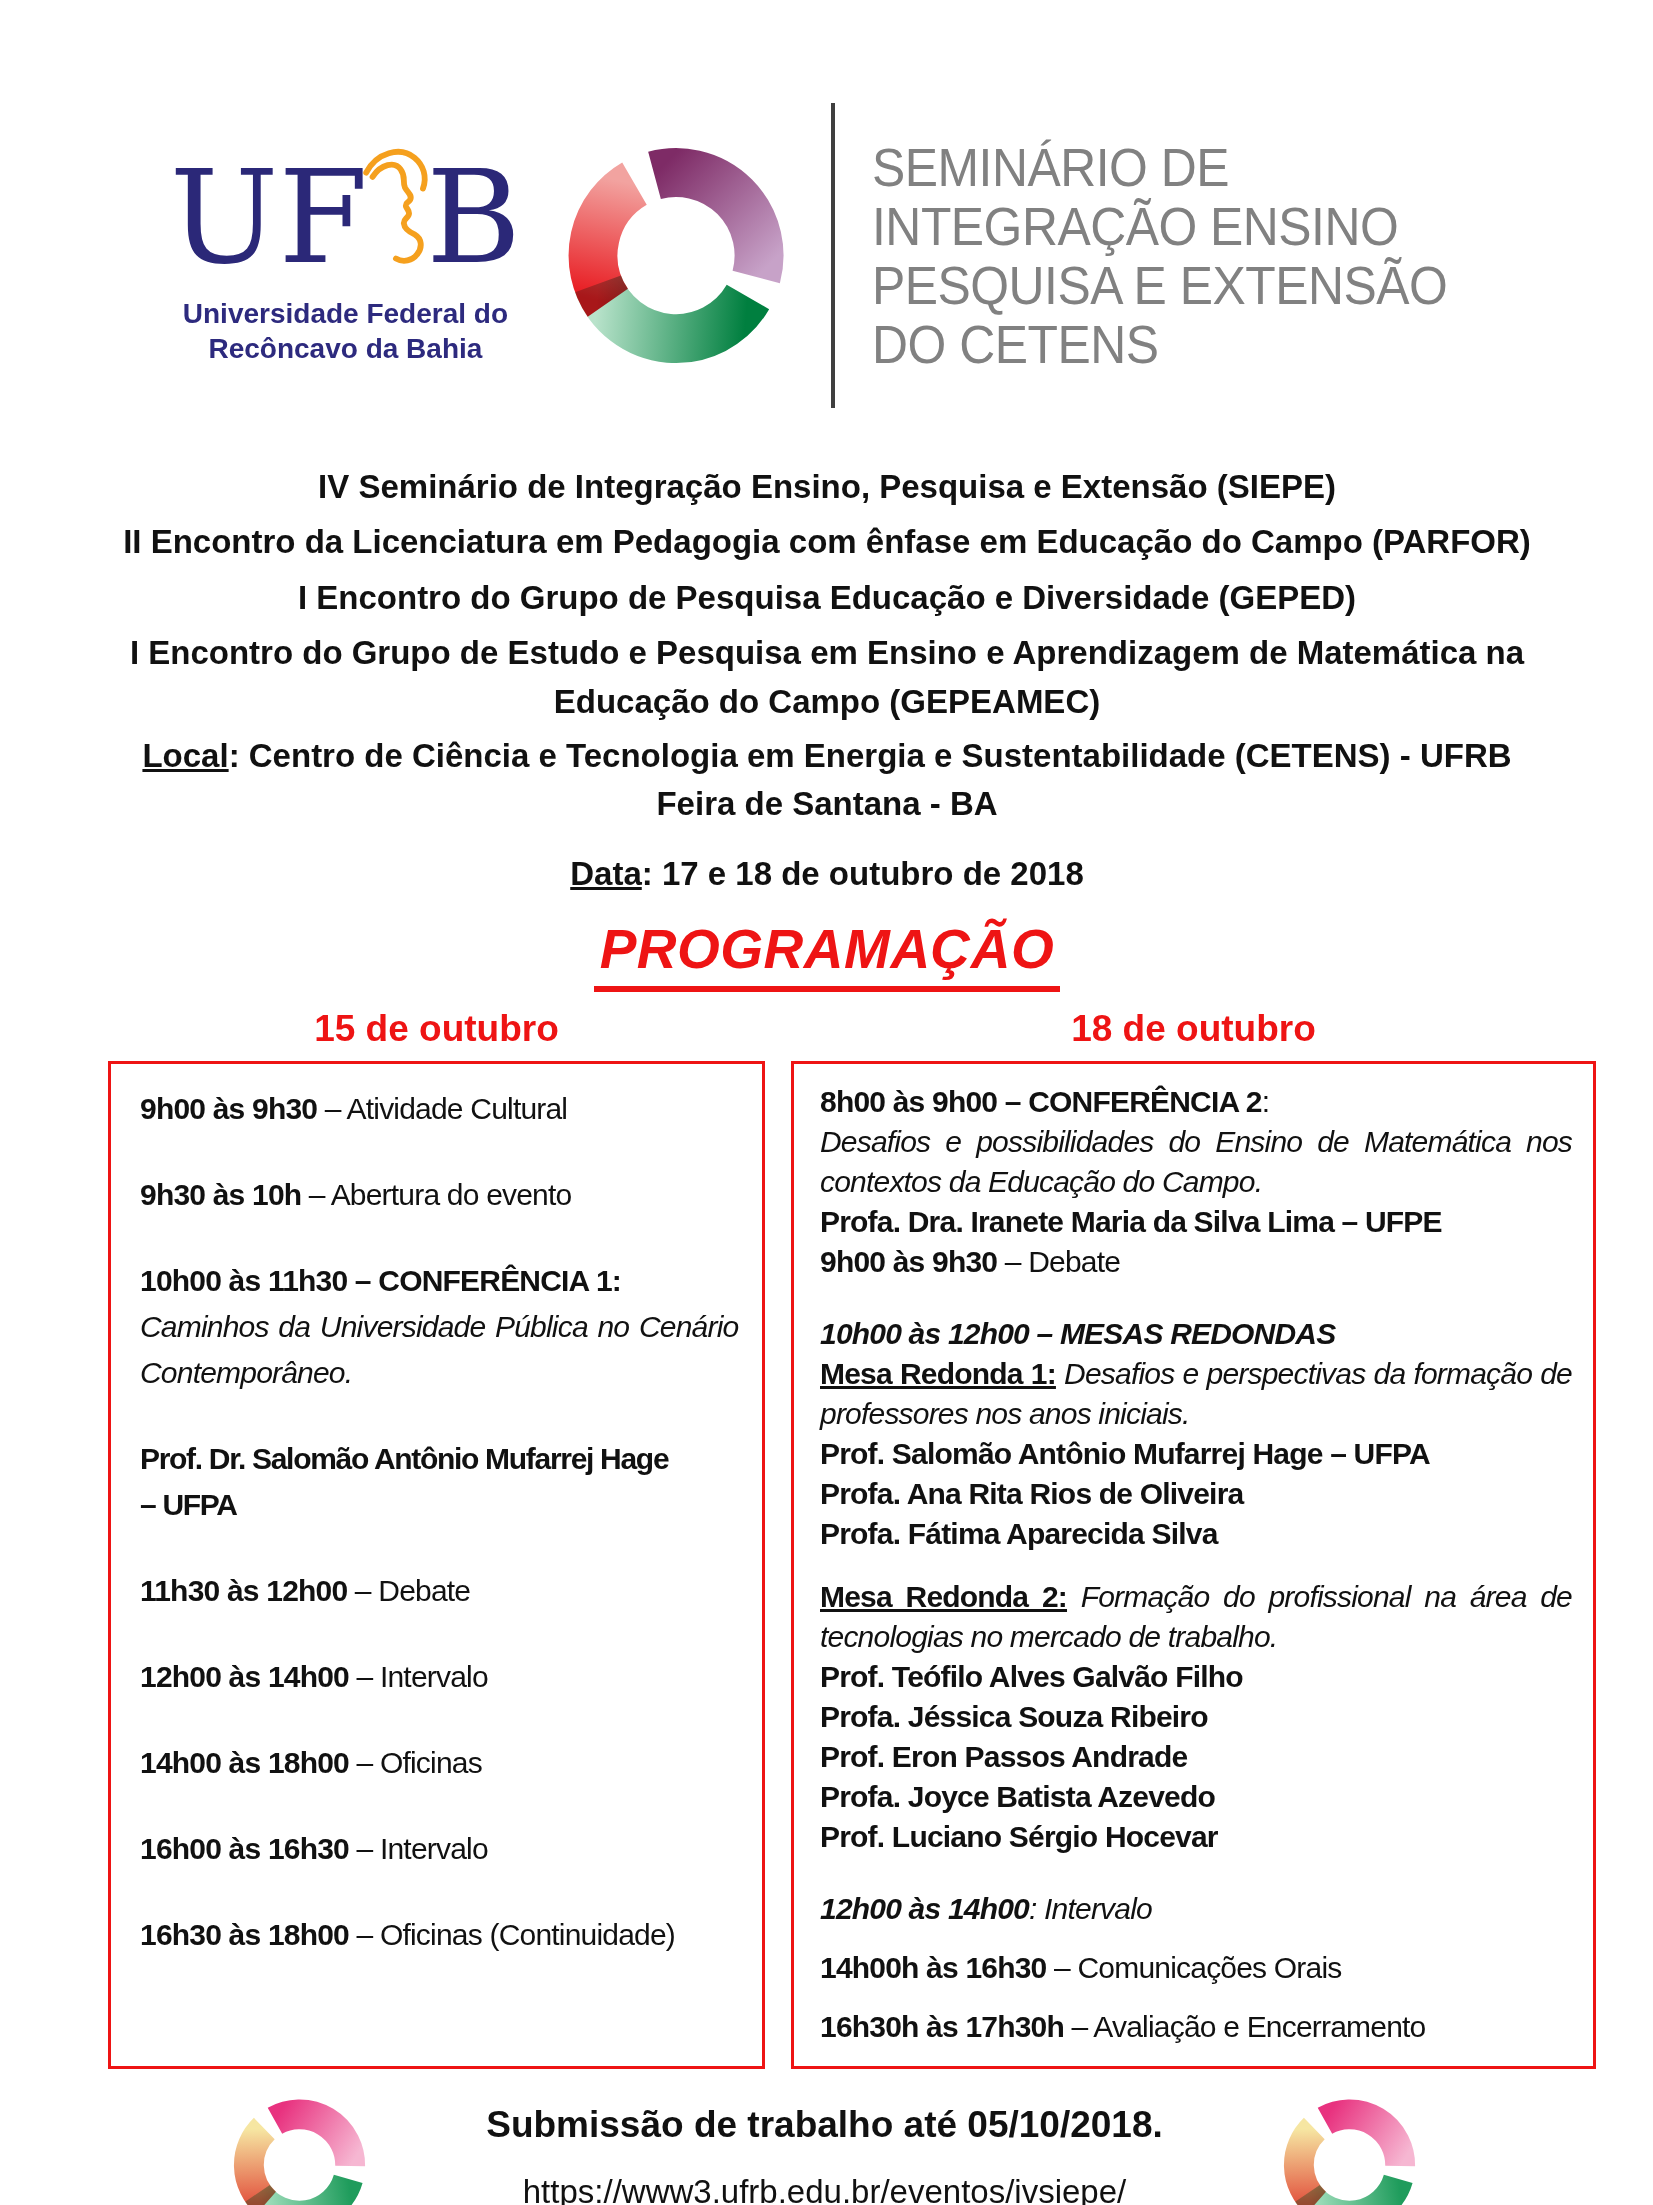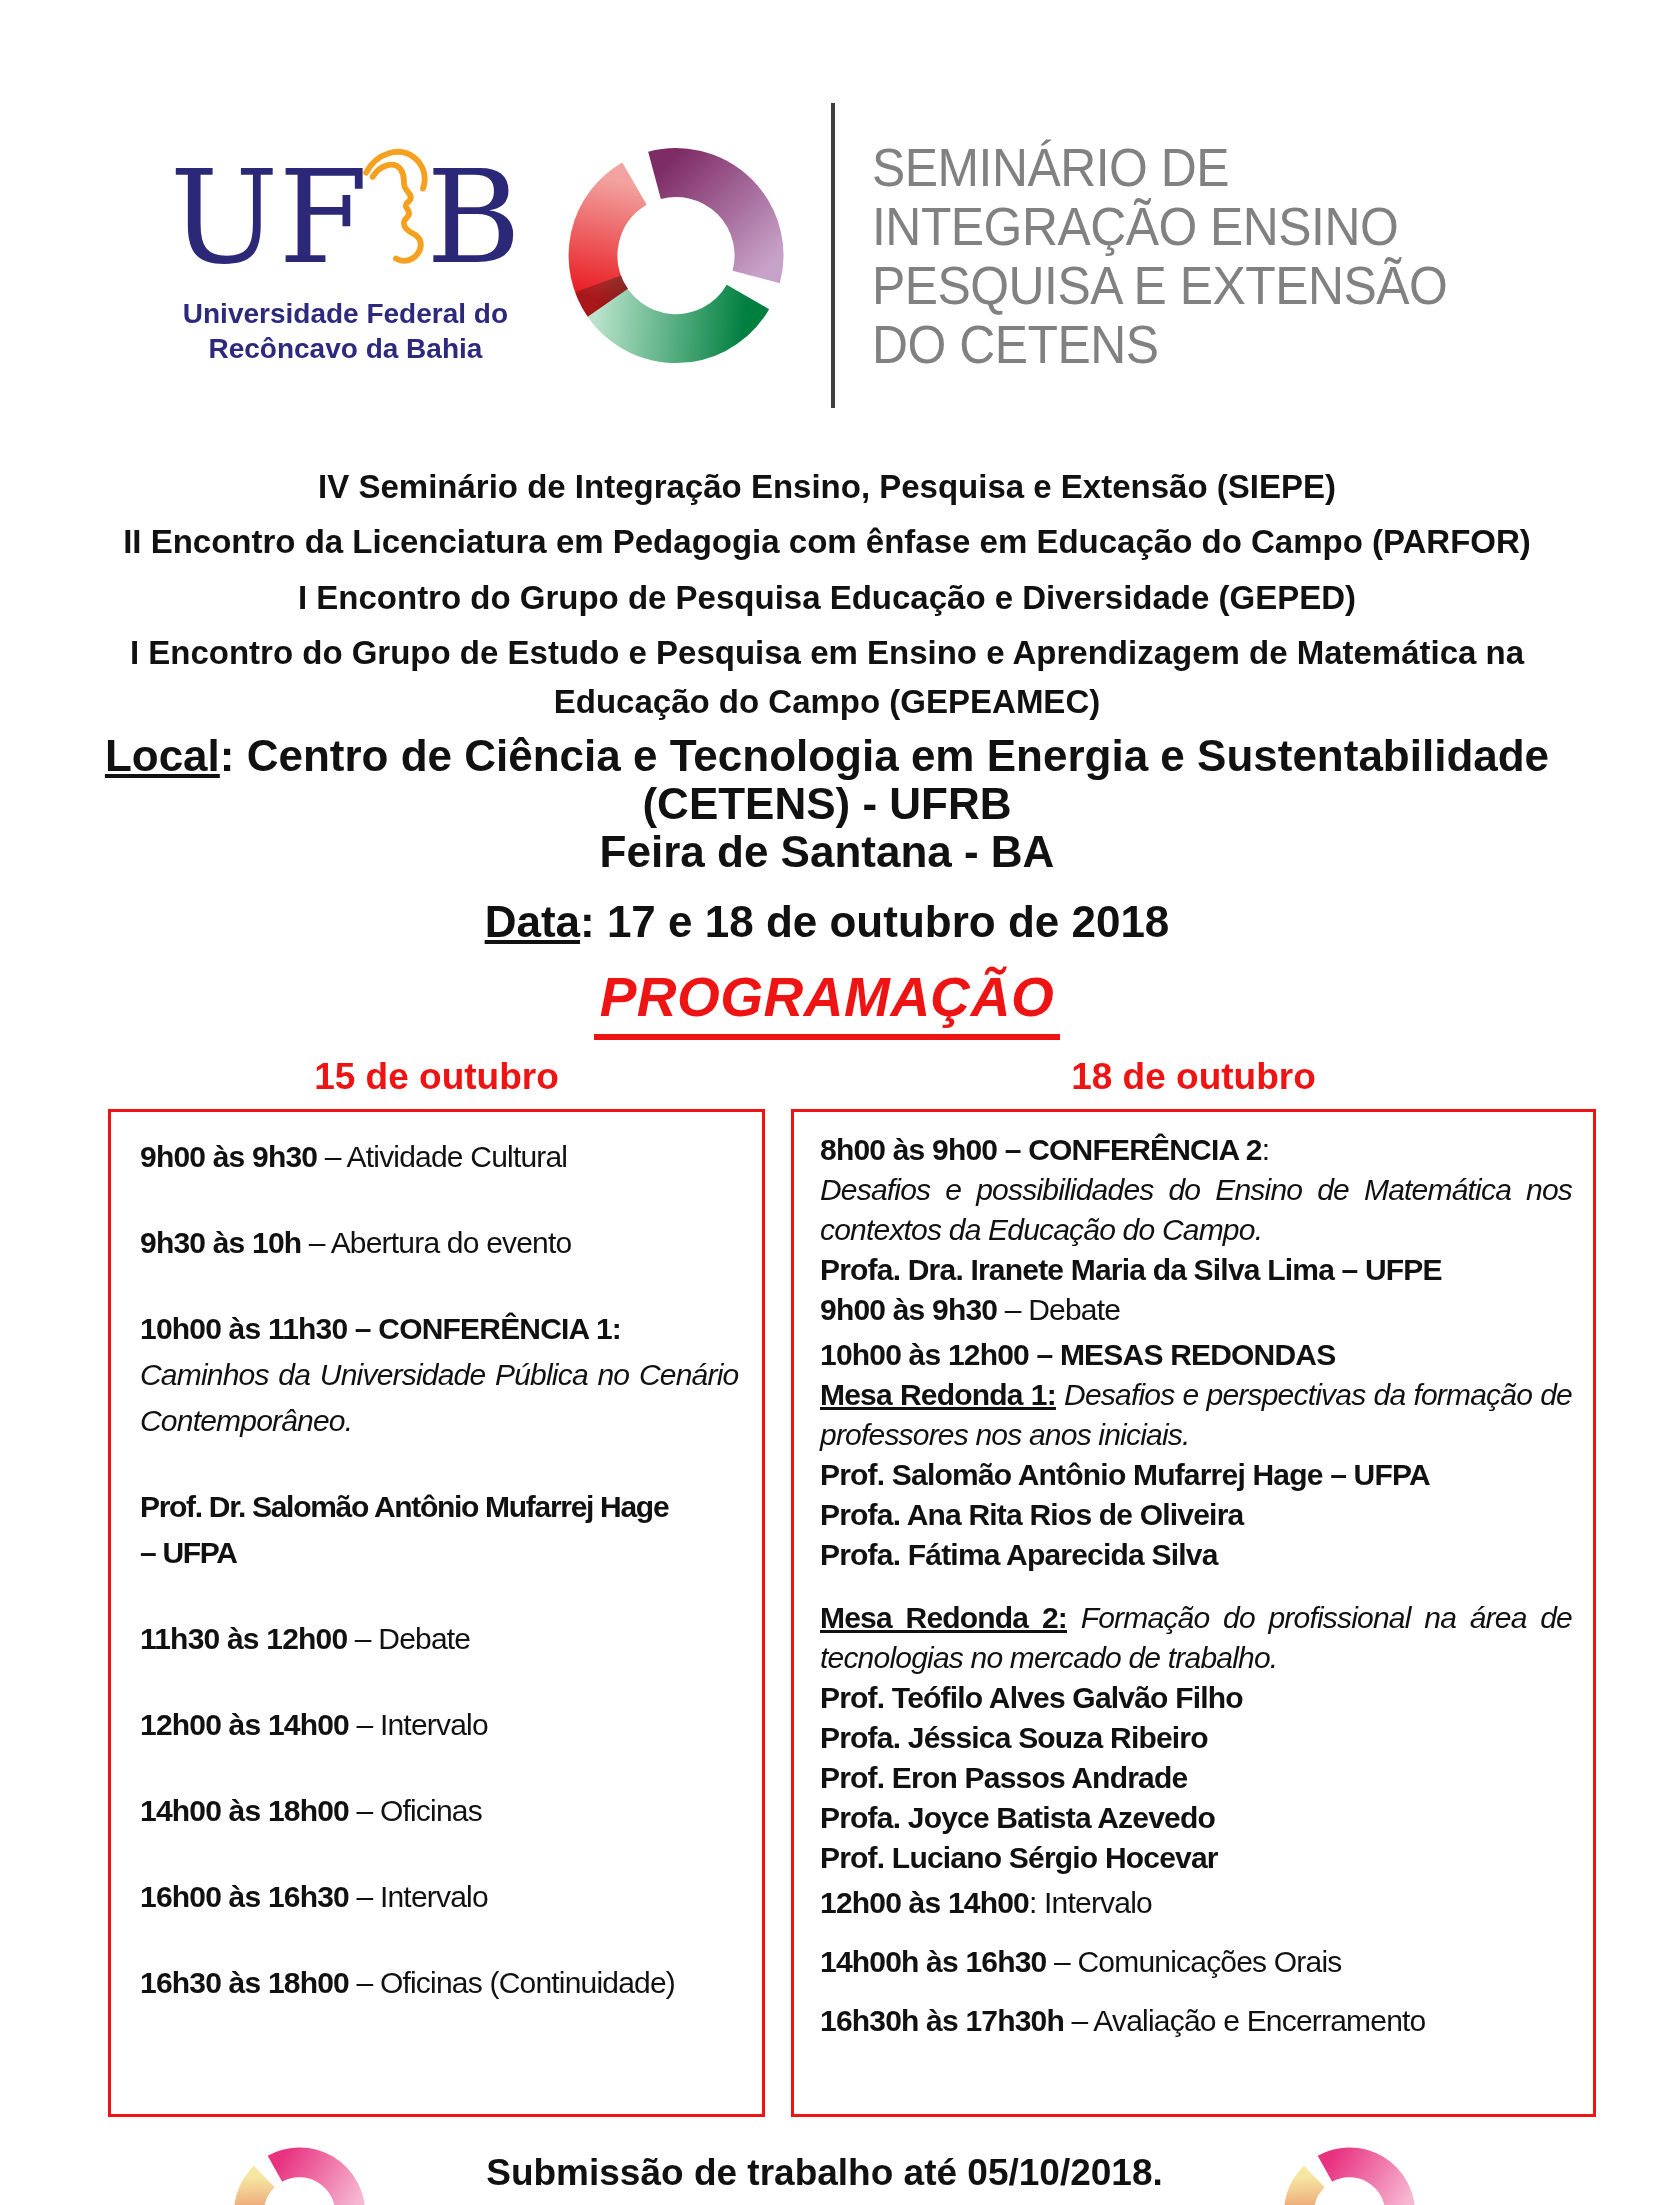--- a/index.html
+++ b/index.html
@@ -14,21 +14,21 @@
   .ufrb-caption { margin-top:13.7px; font-size:28px; line-height:35px; color:#2d2a7e; font-weight:bold; }
   .divider { width:4.2px; height:305px; background:#3f3f3f; }
   .seminar { font-size:53px; line-height:59px; color:#818181; letter-spacing:-0.5px; transform:scaleX(0.94); transform-origin:left center; white-space:nowrap; }
 
   
   .titles { margin-top:21px; text-align:center; font-weight:bold; font-size:33px; }
   .titles p { line-height:49px; margin-bottom:6.3px; }
   .title-4 { max-width:1512px; margin:0 auto; }
 
   
-  .info { text-align:center; font-weight:bold; font-size:44px; }
+  .info { text-align:center; font-weight:bold; font-size:33px; }
   .info p { line-height:48px; }
   .info .lbl { text-decoration:underline; }
   .data-line { margin-top:22px; }
 
   
   .prog-wrap { text-align:center; margin-top:19px;font-style:italic; }
   .prog-heading { display:inline-block; font-size:55px; font-weight:bold; color:#ee1414; border-bottom:6.8px solid #ee1414; padding:0 5.3px 5.3px; letter-spacing:0.5px; }
 
   .day-headers { display:flex; gap:26px; padding:0 58px 0 108px; margin-top:15.8px; }
   .day-headers .dh-left  { width:657px; text-align:center; }
@@ -46,21 +46,21 @@
   .u { text-decoration:underline; }
   .just { text-align:justify; }
   .nw { white-space:nowrap; }
 
   .box-left p  { line-height:46px; }
   .l-entry { margin-bottom:40px; }
   .mb0 { margin-bottom:0 !important; }
   .l-speaker { letter-spacing:-1.3px; }
 
   .box-right p { line-height:40px; }
-  .gap40 { margin-top:5px; }
+  .gap40 { margin-top:32px;font-style:italic; }
   .gap44 { margin-top:23px; }
   .gap36 { margin-top:19px; }
 
   
   .footer { display:flex; justify-content:space-between; align-items:flex-end; padding:14.7px 231px 0 226px; height:176px; }
   .footer-text { flex:1; text-align:center; align-self:flex-start; }
   .submission { font-size:37px; font-weight:bold; margin-top:21px; }
   .url { font-size:33px; margin-top:27px; color:#111; text-decoration:none; display:inline-block; }
 </style>
 </head>

